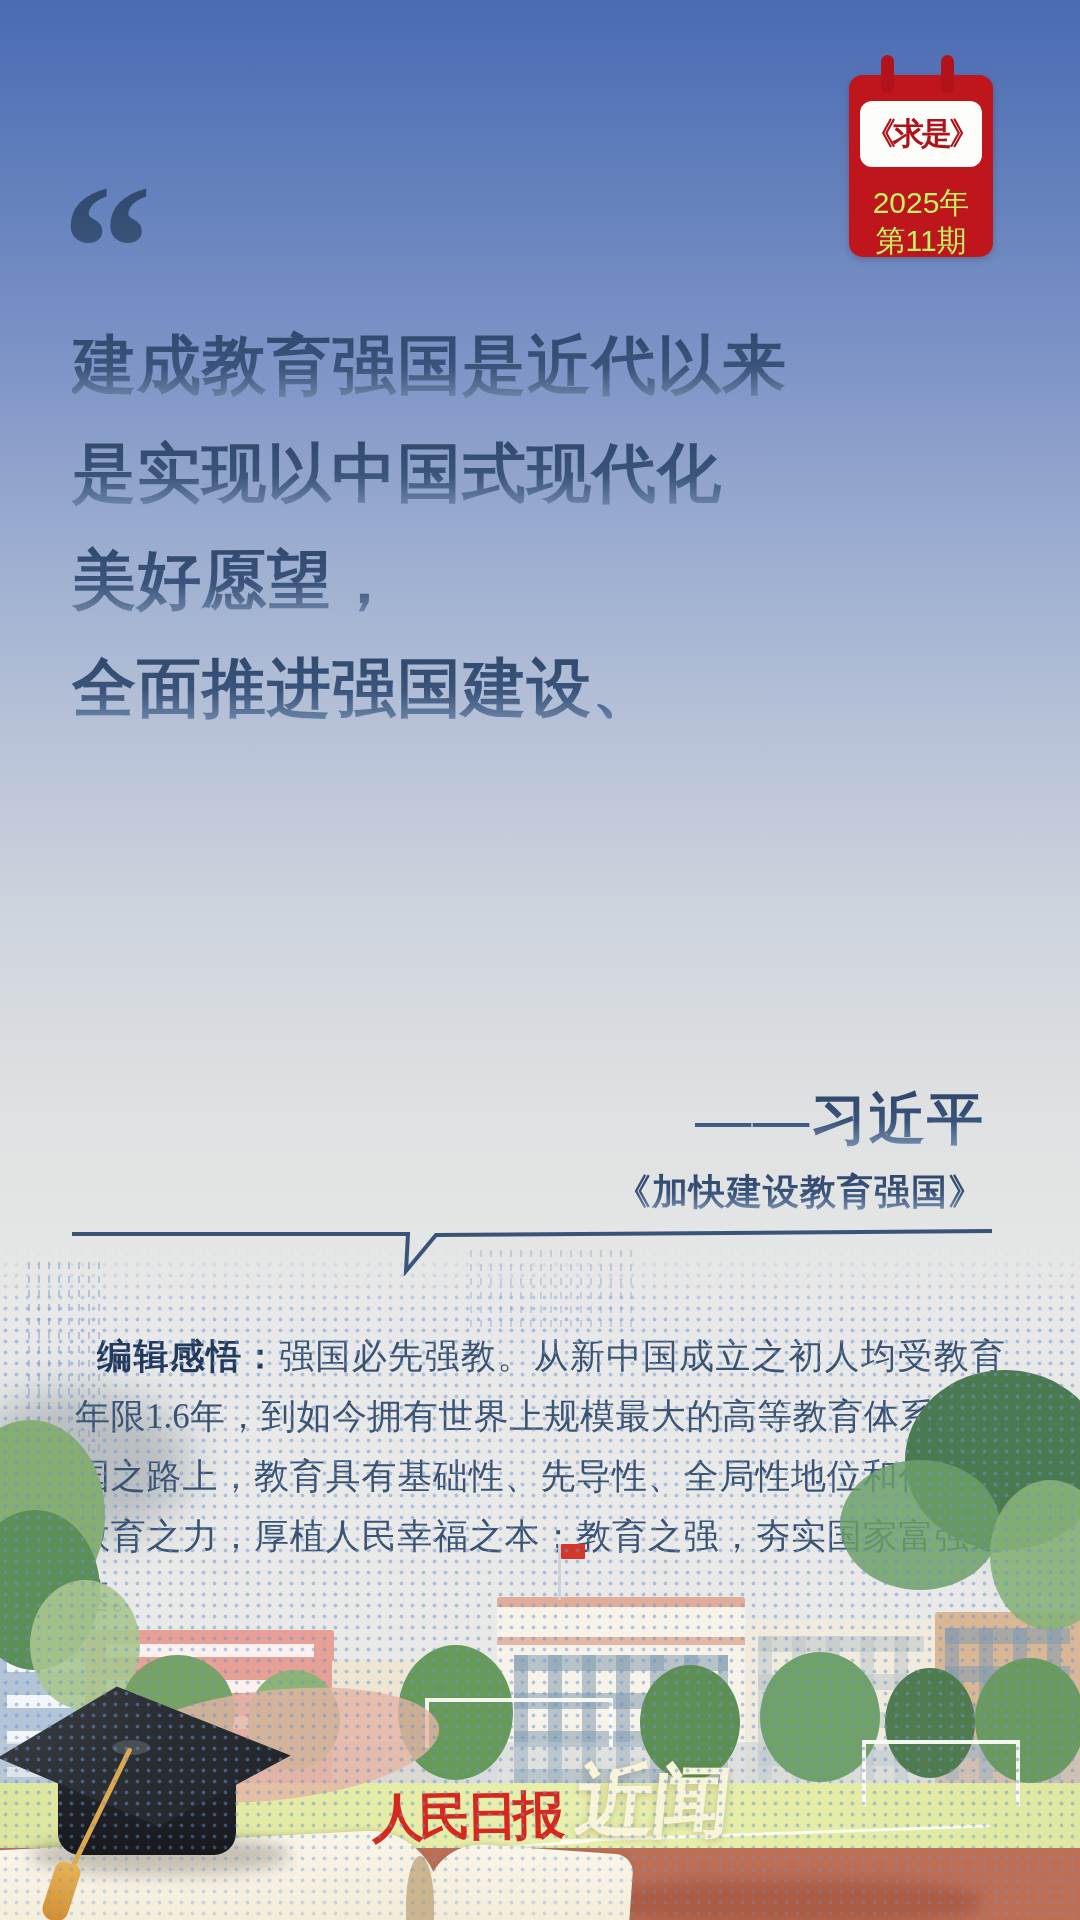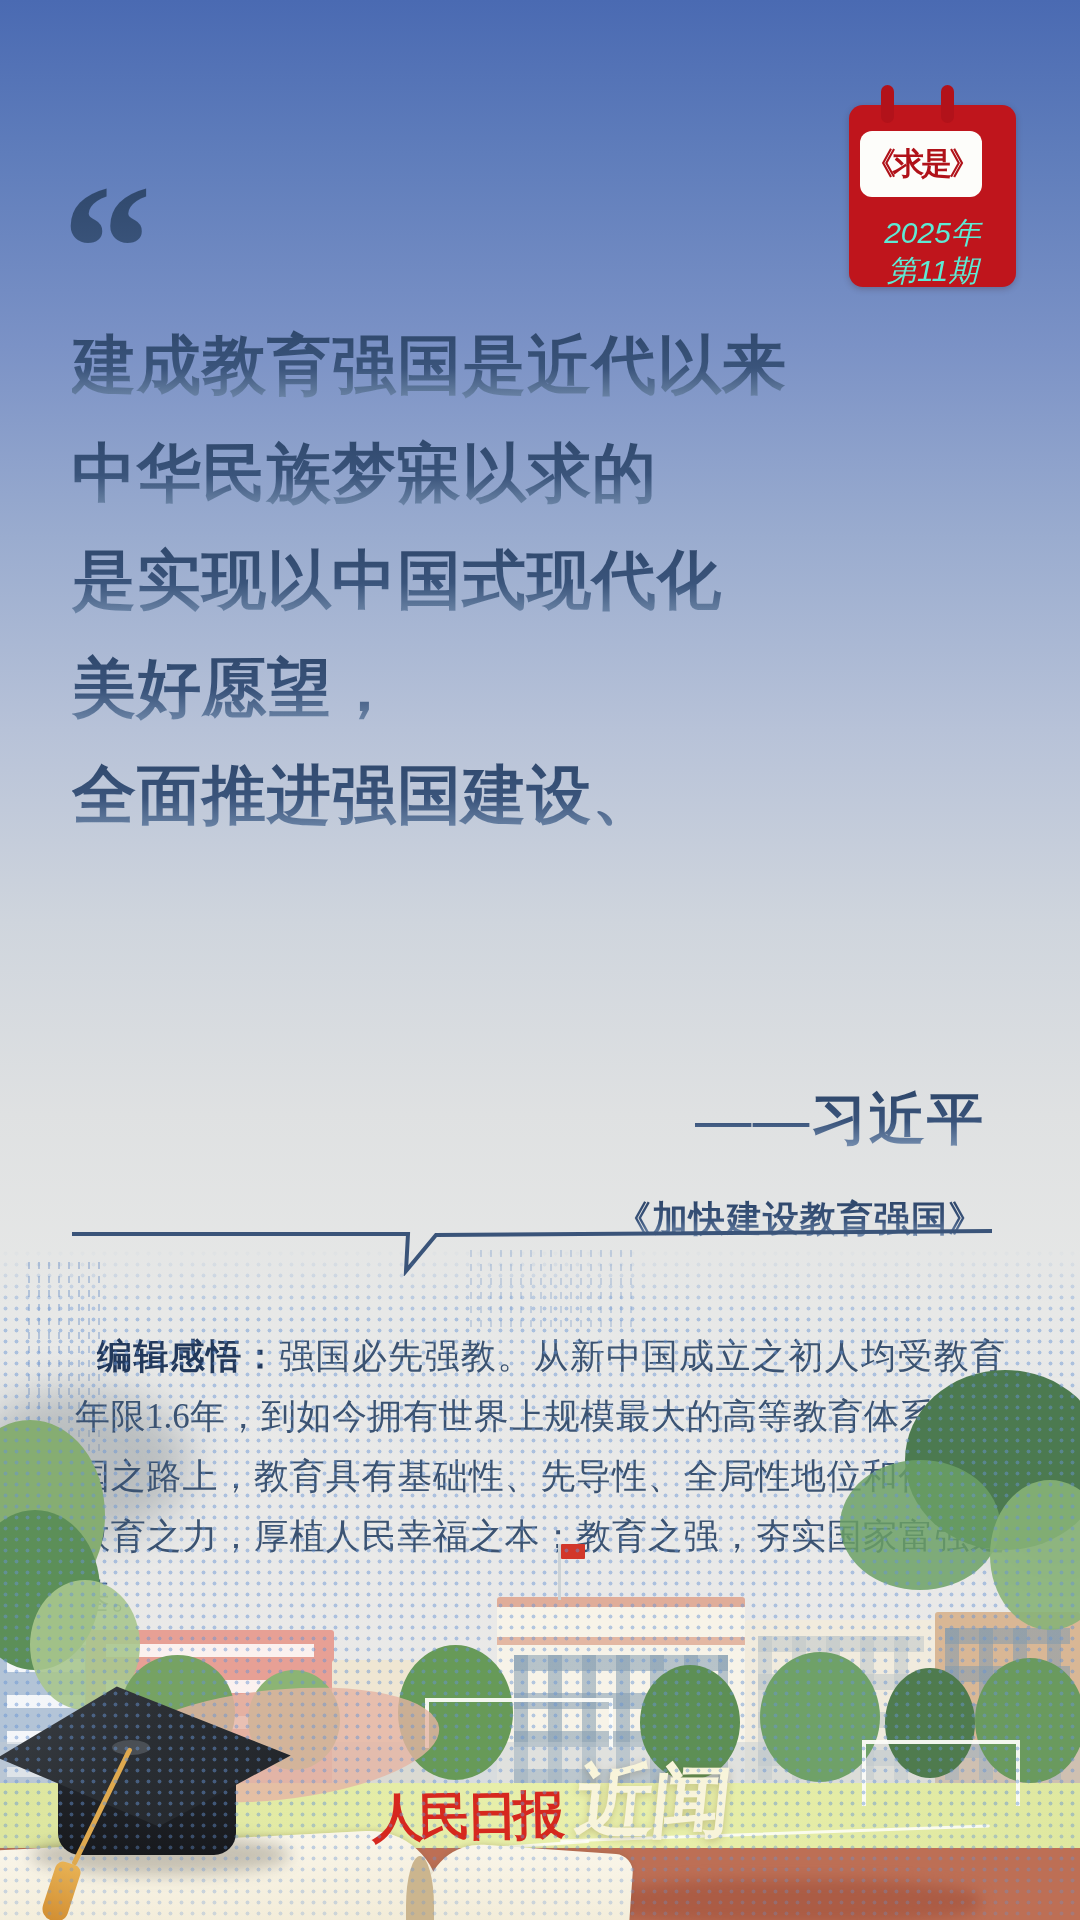--- a/index.html
+++ b/index.html
@@ -7,44 +7,44 @@
     position:relative;width:1080px;height:1920px;overflow:hidden;
     font-family:"Liberation Sans", sans-serif;
     background:linear-gradient(180deg,
       #4a6ab2 0%, #5f7dbb 8%, #7b92c6 18%, #9aaccf 28%,
       #b7c2d8 38%, #cfd5dd 48%, #dfe1e2 58%, #e7e8e7 68%,
       #e9e9e8 78%, #eae9e7 100%);
   }
   .abs{position:absolute;}
 
   
-  .badge{left:849px;top:105px;width:144px;height:182px;background:#bf151c;border-radius:14px;box-shadow:0 2px 6px rgba(60,20,20,.25);z-index:4;padding-left:23px;}
+  .badge{left:849px;top:75px;width:144px;height:182px;background:#bf151c;border-radius:14px;box-shadow:0 2px 6px rgba(60,20,20,.25);z-index:4;}
   .badge-ring{position:absolute;top:-20px;width:13px;height:38px;background:#b2121a;border-radius:7px;}
   .badge-ring.r1{left:32px;} .badge-ring.r2{left:92px;}
   .badge-plate{position:absolute;left:11px;top:26px;width:122px;height:66px;background:#fdfdfa;border-radius:12px;display:flex;align-items:center;justify-content:center;}
   .badge-journal{font-family:"Liberation Serif","DejaVu Serif",serif;font-weight:bold;font-size:31px;color:#b01219;letter-spacing:-3px;}
-  .badge-year,.badge-issue{position:absolute;left:0;width:100%;text-align:center;color:#5eead4;font-size:30px;font-family:"Liberation Sans",sans-serif;font-style:italic;}
+  .badge-year,.badge-issue{position:absolute;left:0;width:100%;text-align:center;color:#bef264;font-size:30px;font-family:"Liberation Sans",sans-serif;}
   .badge-year{top:108px;} .badge-issue{top:146px;}
 
   
   .grad{
     font-family:"Liberation Serif","DejaVu Serif",serif;font-weight:bold;color:#3d5578;
   }
   @supports (-webkit-background-clip: text){
     .grad{
       background:linear-gradient(180deg,#2b4366 0%,#3a547b 52%,#6b84a6 80%,#9dafc7 100%);
       -webkit-background-clip:text;background-clip:text;color:transparent;
     }
   }
   .open-quote{left:62px;top:158px;font-size:180px;line-height:1;z-index:2;}
   .quote-lines{left:72px;top:312px;z-index:2;}
   .qline{display:block;height:107.5px;line-height:107.5px;font-size:64px;letter-spacing:1px;white-space:nowrap;}
   .close-quote{display:inline-block;font-size:84px;line-height:1;vertical-align:-6px;margin-left:22px;}
   .author{right:95px;top:1082px;font-size:56px;letter-spacing:2px;z-index:2;}
-  .source{right:95px;top:1168px;font-size:36px;letter-spacing:1px;z-index:2;margin-top:27px;}
+  .source{right:95px;top:1168px;font-size:36px;letter-spacing:1px;z-index:2;}
   .divider{left:70px;top:1222px;z-index:2;}
 
   
   .note{left:75px;top:1292px;width:930px;z-index:2;
     font-family:"Liberation Serif","DejaVu Serif",serif;
     font-size:35px;line-height:60px;color:#3b5372;text-align:justify;text-indent:22px;}
   .note b{color:#22395c;}
 
   
   .dash-tex{background:repeating-linear-gradient(180deg,rgba(95,135,195,.38) 0 7px,transparent 7px 14px);
@@ -101,21 +101,20 @@
     <div class="badge-plate">
       <span class="badge-journal">《求是》</span>
     </div>
     <div class="badge-year">2025年</div>
     <div class="badge-issue">第11期</div>
   </div>
 
   <div class="abs open-quote grad">“</div>
   <div class="abs quote-lines">
     <span class="qline grad">建成教育强国是近代以来</span>
-    <span class="qline grad">中华民族梦寐以求的</span>
     <span class="qline grad">是实现以中国式现代化</span>
     <span class="qline grad">美好愿望，</span>
     <span class="qline grad">全面推进强国建设、</span>
   </div>
 
   <div class="abs author grad">——习近平</div>
   <div class="abs source grad">《加快建设教育强国》</div>
 
   <div class="abs divider">
     <svg width="925" height="54" viewBox="0 0 925 54">

